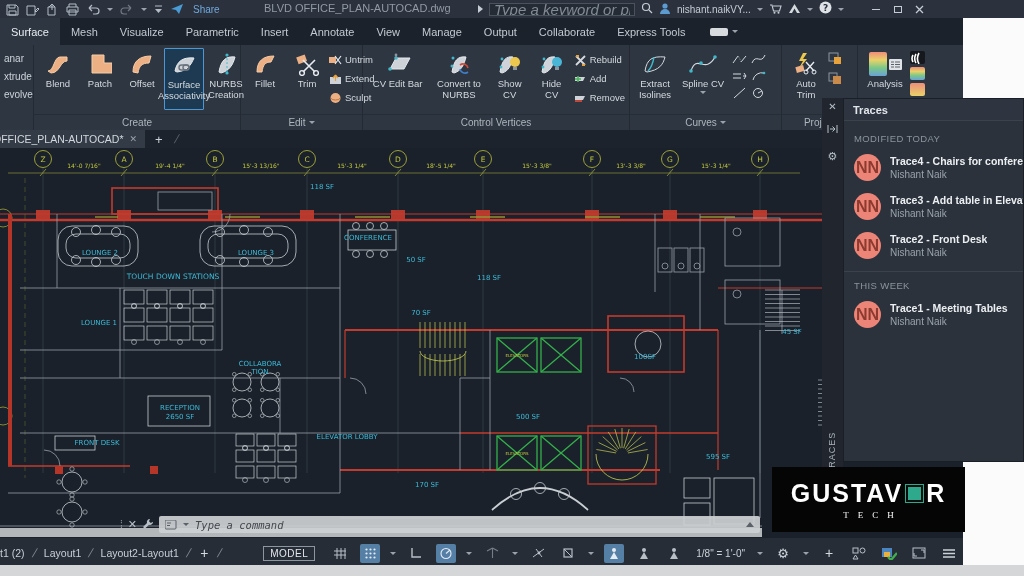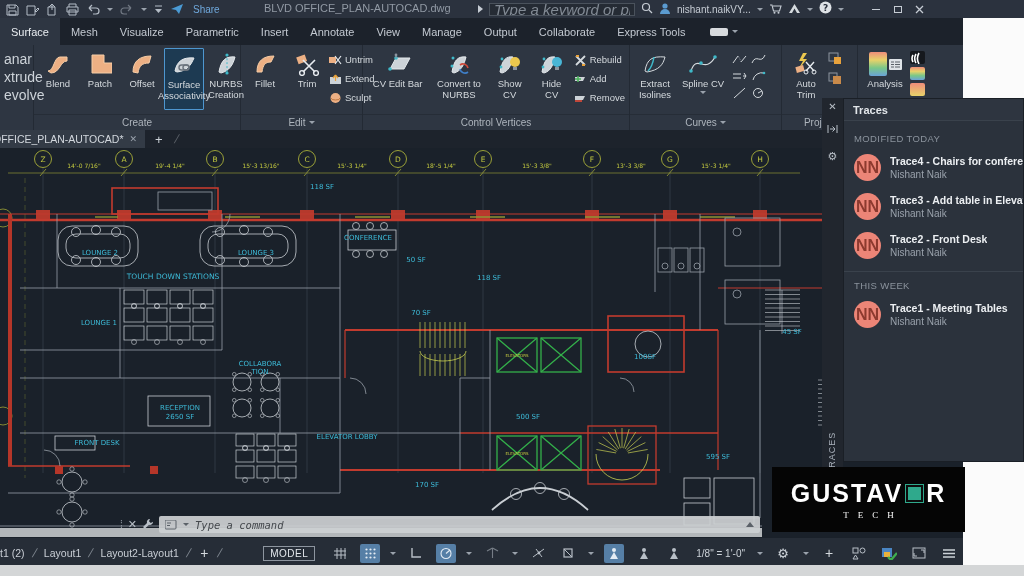--- a/index.html
+++ b/index.html
@@ -33,21 +33,21 @@
   #ribbon{position:absolute;left:0;top:45px;width:963px;height:85px;background:#2e3642;display:flex;z-index:5;}
   .rpanel{position:relative;height:85px;border-right:1px solid #232a34;display:flex;align-items:flex-start;padding:3px 4px 17px 4px;gap:2px;}
   .rpanel-label{position:absolute;left:0;right:0;bottom:0;height:16px;border-top:1px solid #262d37;color:#aeb5bd;font-size:10px;display:flex;align-items:center;justify-content:center;gap:3px;}
   .bigbtn{width:52px;min-width:40px;height:62px;display:flex;flex-direction:column;align-items:center;justify-content:flex-start;gap:1px;padding-top:2px;}
   .bigbtn .bicon{height:28px;display:flex;align-items:center;justify-content:center;}
   .bigbtn .blabel{font-size:9.5px;line-height:10.5px;color:#d5dade;text-align:center;white-space:pre-line;}
   .bigbtn.hl{background:#1d3a52;border:1px solid #4e97d0;border-radius:1px;}
   .smallcol{display:flex;flex-direction:column;justify-content:space-between;gap:2px;padding-top:3px;}
   .smbtn{display:flex;align-items:center;gap:3px;height:17px;}
   .smbtn .slabel{font-size:9.5px;color:#d5dade;white-space:nowrap;}
-  .frag{font-size:14px;color:#cdd3d9;line-height:16px;text-align:left;}
+  .frag{font-size:10px;color:#cdd3d9;line-height:16px;text-align:left;}
   .gradicon{width:18px;height:24px;border-radius:2px;background:linear-gradient(#ef8d7a,#e8d26a,#79c788,#6aa3d8);}
   .minicolor{width:15px;height:13px;border-radius:2px;}
   .zebra{background:#15181d;position:relative;overflow:hidden;}
   .curveglyphs{display:grid;grid-template-columns:18px 18px;grid-auto-rows:16px;gap:1px;padding-top:3px;}
   .cg{display:flex;align-items:center;justify-content:center;}
 
   
   #filetabrow{position:absolute;left:0;top:130px;width:963px;height:18px;background:#1d232c;display:flex;align-items:stretch;z-index:4;}
   #file-tab{background:#333b46;display:flex;align-items:center;gap:6px;padding:0 8px 0 0;margin-left:-7px;}
   #file-tab .ft-name{color:#d2d7dd;font-size:10.5px;white-space:nowrap;}

